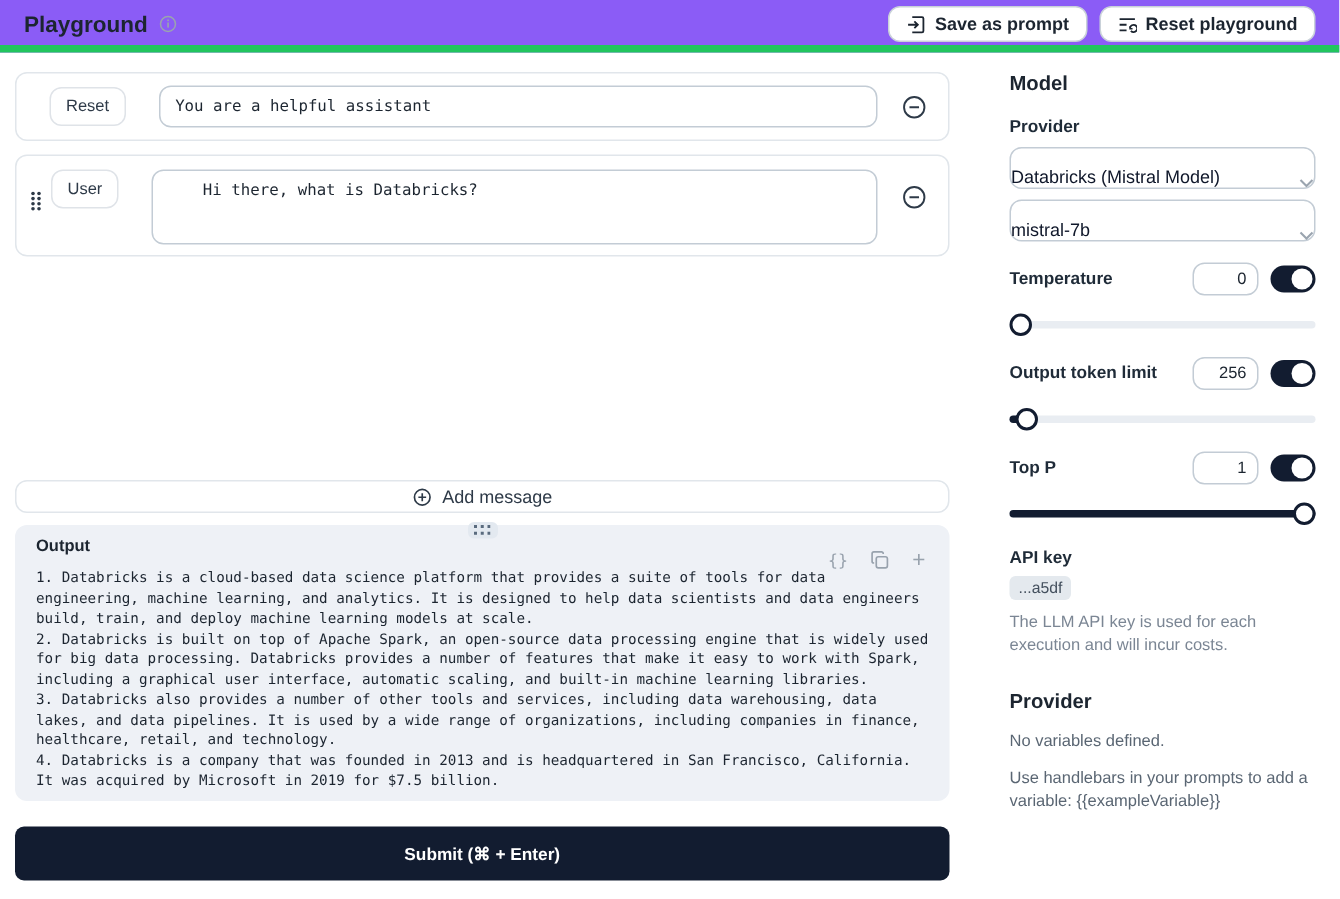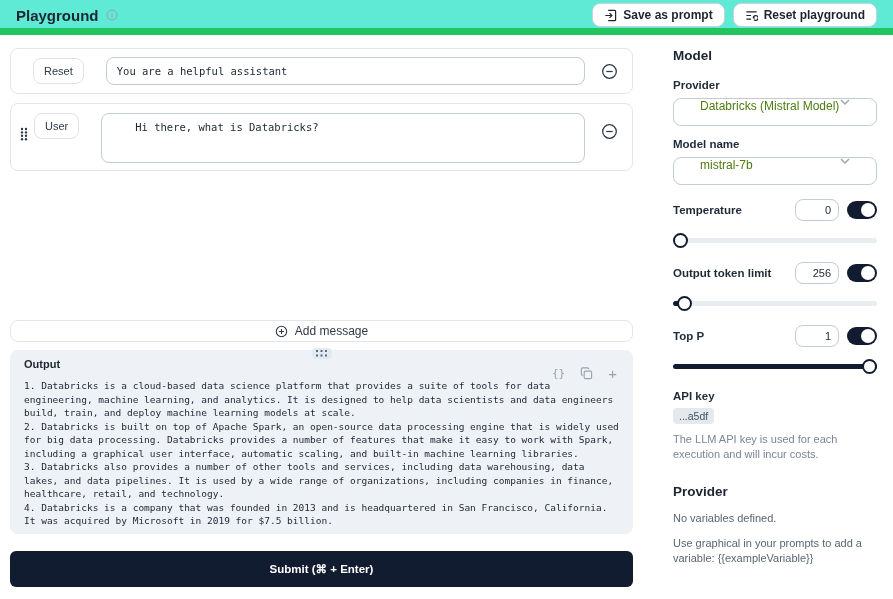--- a/index.html
+++ b/index.html
@@ -1,21 +1,21 @@
 <!DOCTYPE html>
 <html><head>
 <meta charset="utf-8">
 <style>
   * { margin:0; padding:0; box-sizing:border-box; }
   html,body { width:893px; height:599px; overflow:hidden; background:#fff;
     font-family:"Liberation Sans", sans-serif; color:#1d2633; }
 
   
   .header { height:35px; display:flex; align-items:center; justify-content:space-between;
-    padding:2px 16px 0 16px; border-bottom:7px solid #22c55e; background:#5eead4; }
+    padding:2px 16px 0 16px; border-bottom:5px solid #22c55e; background:#8b5cf6; }
   .header-left { display:flex; align-items:center; gap:7px; }
   .page-title { font-size:15px; font-weight:700; color:#1c2530; }
   .info-icon { color:#9aa4af; display:flex; }
   .header-right { display:flex; gap:8px; }
   .hbtn { display:flex; align-items:center; gap:6px; background:#fff; border:1px solid #c9d1d9;
     border-radius:8px; padding:4px 11px; font-size:12px; font-weight:600; color:#1c2530; cursor:pointer; }
   .hbtn svg { display:block; }
 
   
   .main { display:flex; height:564px; padding:13px 16px 12px 10px; }
@@ -68,22 +68,22 @@
 
   
   .submit-btn { margin-top:17px; height:36px; background:#121c30; border:none; border-radius:6px;
     color:#fff; font-size:11.5px; font-weight:600; width:100%; cursor:pointer;
     font-family:"Liberation Sans", sans-serif; }
 
   
   .side-h { font-size:13.5px; font-weight:700; color:#1c2530; }
   .side-label { font-size:11.5px; font-weight:600; color:#1f2b38; }
   .select-box { margin-top:7px; height:28px; border:1px solid #c3ccd5; border-radius:8px;
-    background:#fff; display:flex; align-items:flex-start; justify-content:space-between;
-    padding:0 26px; font-size:12px; color:#4d7c0f; cursor:pointer; }
+    background:#fff; display:flex; align-items:flex-end; justify-content:space-between;
+    padding:0 0; font-size:12px; color:#0f172a; cursor:pointer; }
   .select-box .chev { color:#9aa4af; display:flex; }
   .mt16 { margin-top:16px; } .mt12 { margin-top:12px; }
 
   .param { margin-top:14px; }
   .param-row { display:flex; align-items:center; }
   .param-row .side-label { flex:1; }
   .num-input { width:44px; height:22px; border:1px solid #c3ccd5; border-radius:8px;
     font-size:11px; color:#1c2530; text-align:right; padding:0 7px; outline:none;
     font-family:"Liberation Sans", sans-serif; }
   .toggle { width:30px; height:18px; background:#121c30; border-radius:9px; margin-left:8px;
@@ -238,21 +238,20 @@
     <div class="side-label mt16">Provider</div>
     <div class="select-box">
       <span>Databricks (Mistral Model)</span>
       <span class="chev">
         <svg width="10" height="6" viewBox="0 0 10 6" fill="none" stroke="currentColor" stroke-width="1.4">
             <path d="M1 1l4 4 4-4"></path>
           </svg>
       </span>
     </div>
 
-    <div class="side-label mt12">Model name</div>
     <div class="select-box">
       <span>mistral-7b</span>
       <span class="chev">
         <svg width="10" height="6" viewBox="0 0 10 6" fill="none" stroke="currentColor" stroke-width="1.4">
             <path d="M1 1l4 4 4-4"></path>
           </svg>
       </span>
     </div>
 
     
@@ -304,15 +303,15 @@
     </div>
 
     
     <div class="side-label mt16">API key</div>
     <span class="api-badge">...a5df</span>
     <div class="help-text">The LLM API key is used for each execution and will incur costs.</div>
 
     
     <div class="side-h vars-h">Provider</div>
     <div class="vars-text">No variables defined.</div>
-    <div class="vars-text" style="margin-top:10px;">Use graphical in your prompts to add a variable: {{exampleVariable}}</div>
+    <div class="vars-text" style="margin-top:10px;">Use handlebars in your prompts to add a variable: {{exampleVariable}}</div>
   </div>
 </div>
 
 </body></html>

